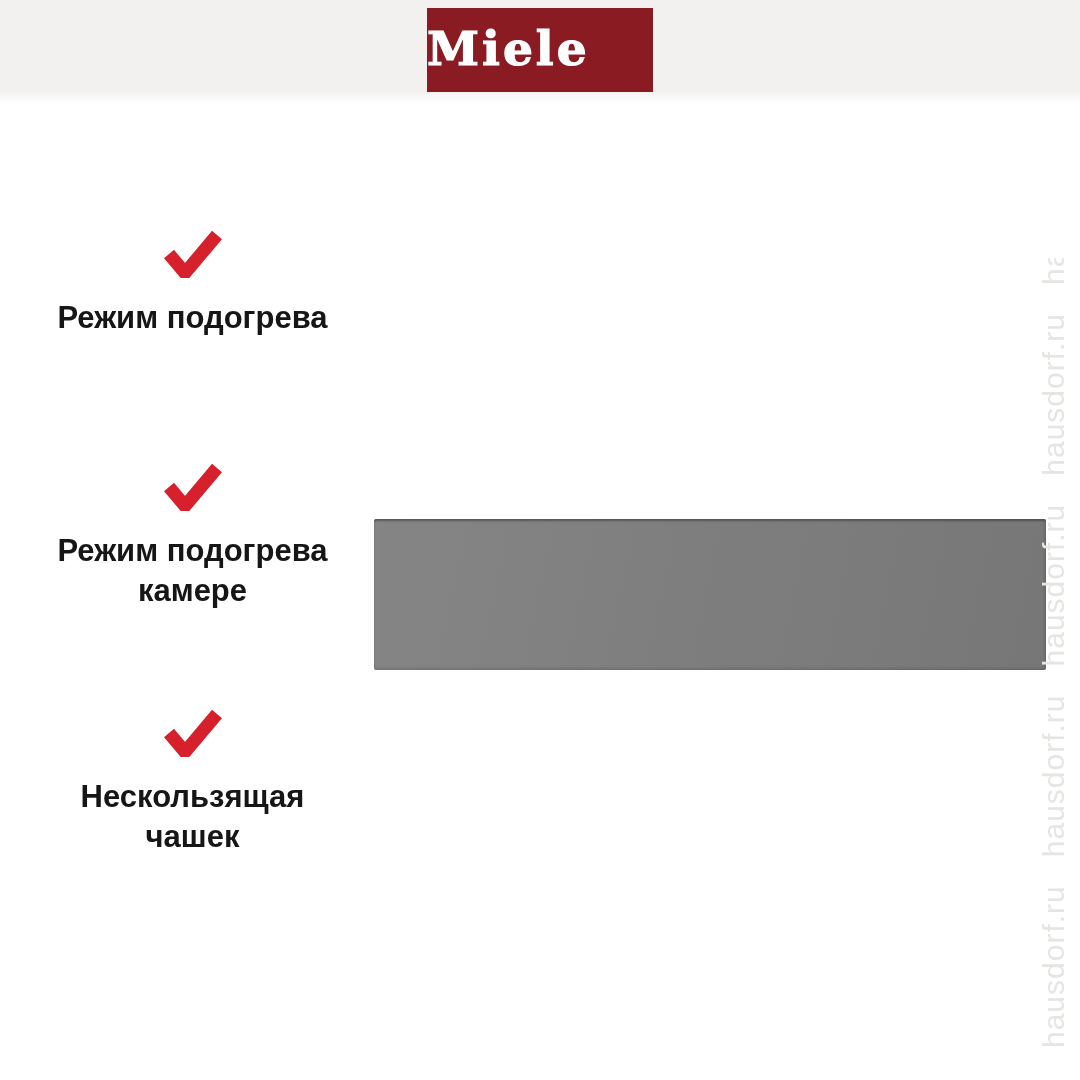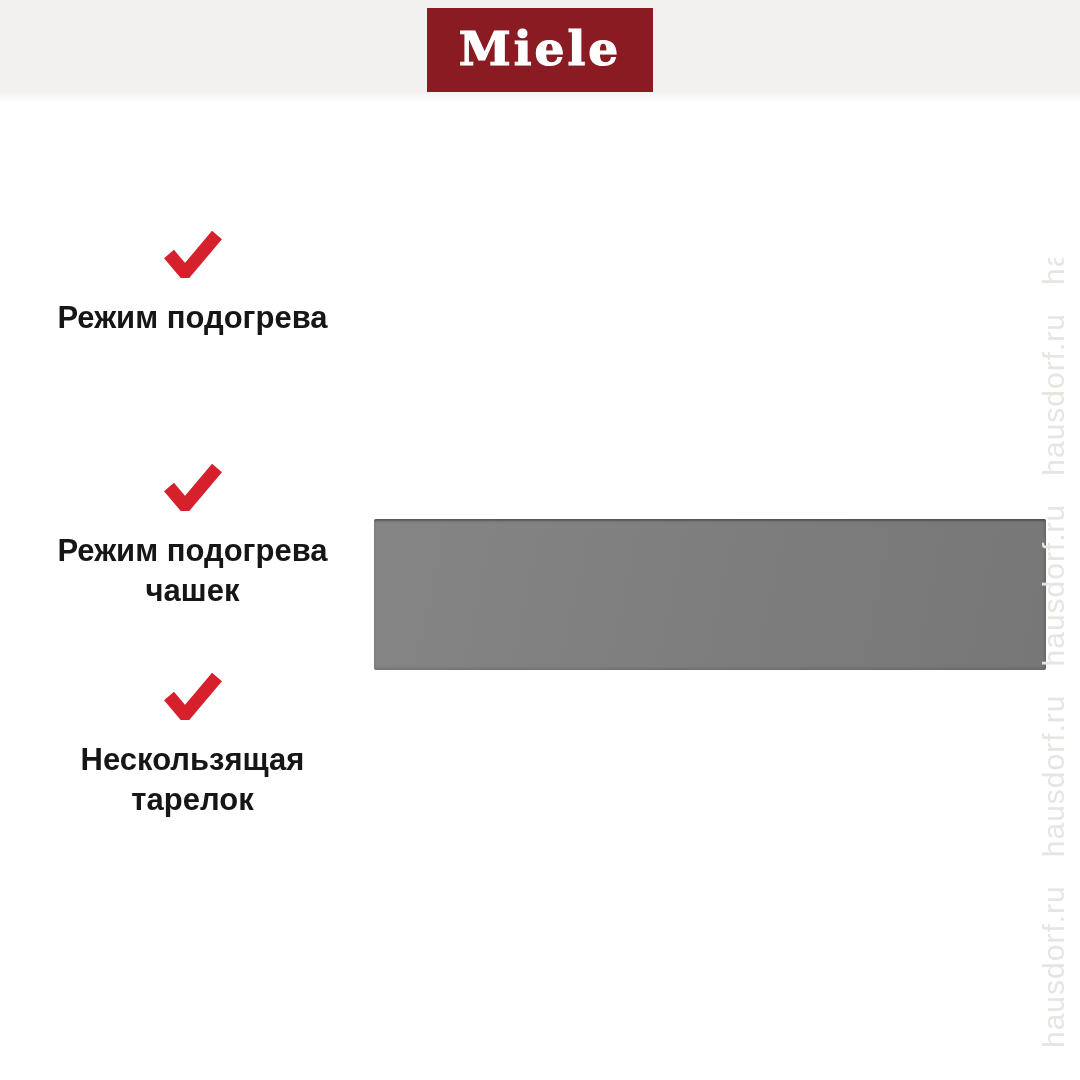--- a/index.html
+++ b/index.html
@@ -23,41 +23,41 @@
     overflow:hidden;
     font-family:"Liberation Sans", sans-serif;
   }
   .top-band{
     position:absolute;left:0;top:0;width:1080px;height:103px;
     background:linear-gradient(to bottom, var(--top-band) 0%, var(--top-band) 88%, rgba(255,255,255,0) 100%);
   }
   .logo{
     position:absolute;left:427px;top:8px;width:226px;height:84px;
     background:var(--logo-bg);
-    display:flex;align-items:center;justify-content:center;
+    display:flex;align-items:center;justify-content:flex-start;
   }
   .logo-text{
     color:var(--logo-text);
     font-family:"DejaVu Serif","Liberation Serif",serif;
     font-weight:bold;
     font-size:47px;
     letter-spacing:3px;
     -webkit-text-stroke:1.2px var(--logo-text);
     line-height:1;
     padding-bottom:4px;
   }
   .features{
     position:absolute;left:35px;top:0;width:315px;height:1080px;
   }
   .feature{
     position:absolute;left:0;width:315px;text-align:center;
   }
   .feature-1{top:228px;}
   .feature-2{top:461px;}
-  .feature-3{top:670px;}
+  .feature-3{top:707px;}
   .check{
     display:block;margin:0 auto;width:58px;height:50px;
   }
   .check polyline{
     fill:none;
     stroke:var(--check);
     stroke-width:13;
     stroke-linecap:butt;
     stroke-linejoin:miter;
   }
@@ -112,31 +112,31 @@
         <div>Режим подогрева</div>
       </div>
     </div>
 
     <div class="feature feature-2">
       <svg class="check" viewBox="0 0 58 50">
         <polyline points="5,26 21,45 53,7"></polyline>
       </svg>
       <div class="feature-text">
         <div>Режим подогрева</div>
-        <div>чашек</div>
+        <div>камере</div>
       </div>
     </div>
 
     <div class="feature feature-3">
       <svg class="check" viewBox="0 0 58 50">
         <polyline points="5,26 21,45 53,7"></polyline>
       </svg>
       <div class="feature-text">
         <div>Нескользящая</div>
-        <div>тарелок</div>
+        <div>чашек</div>
       </div>
     </div>
 
   </div>
 
   <div class="panel"></div>
 
   <div class="watermark">hausdorf.ru   hausdorf.ru   hausdorf.ru   hausdorf.ru   hausdorf.ru</div>
 
 </div>

